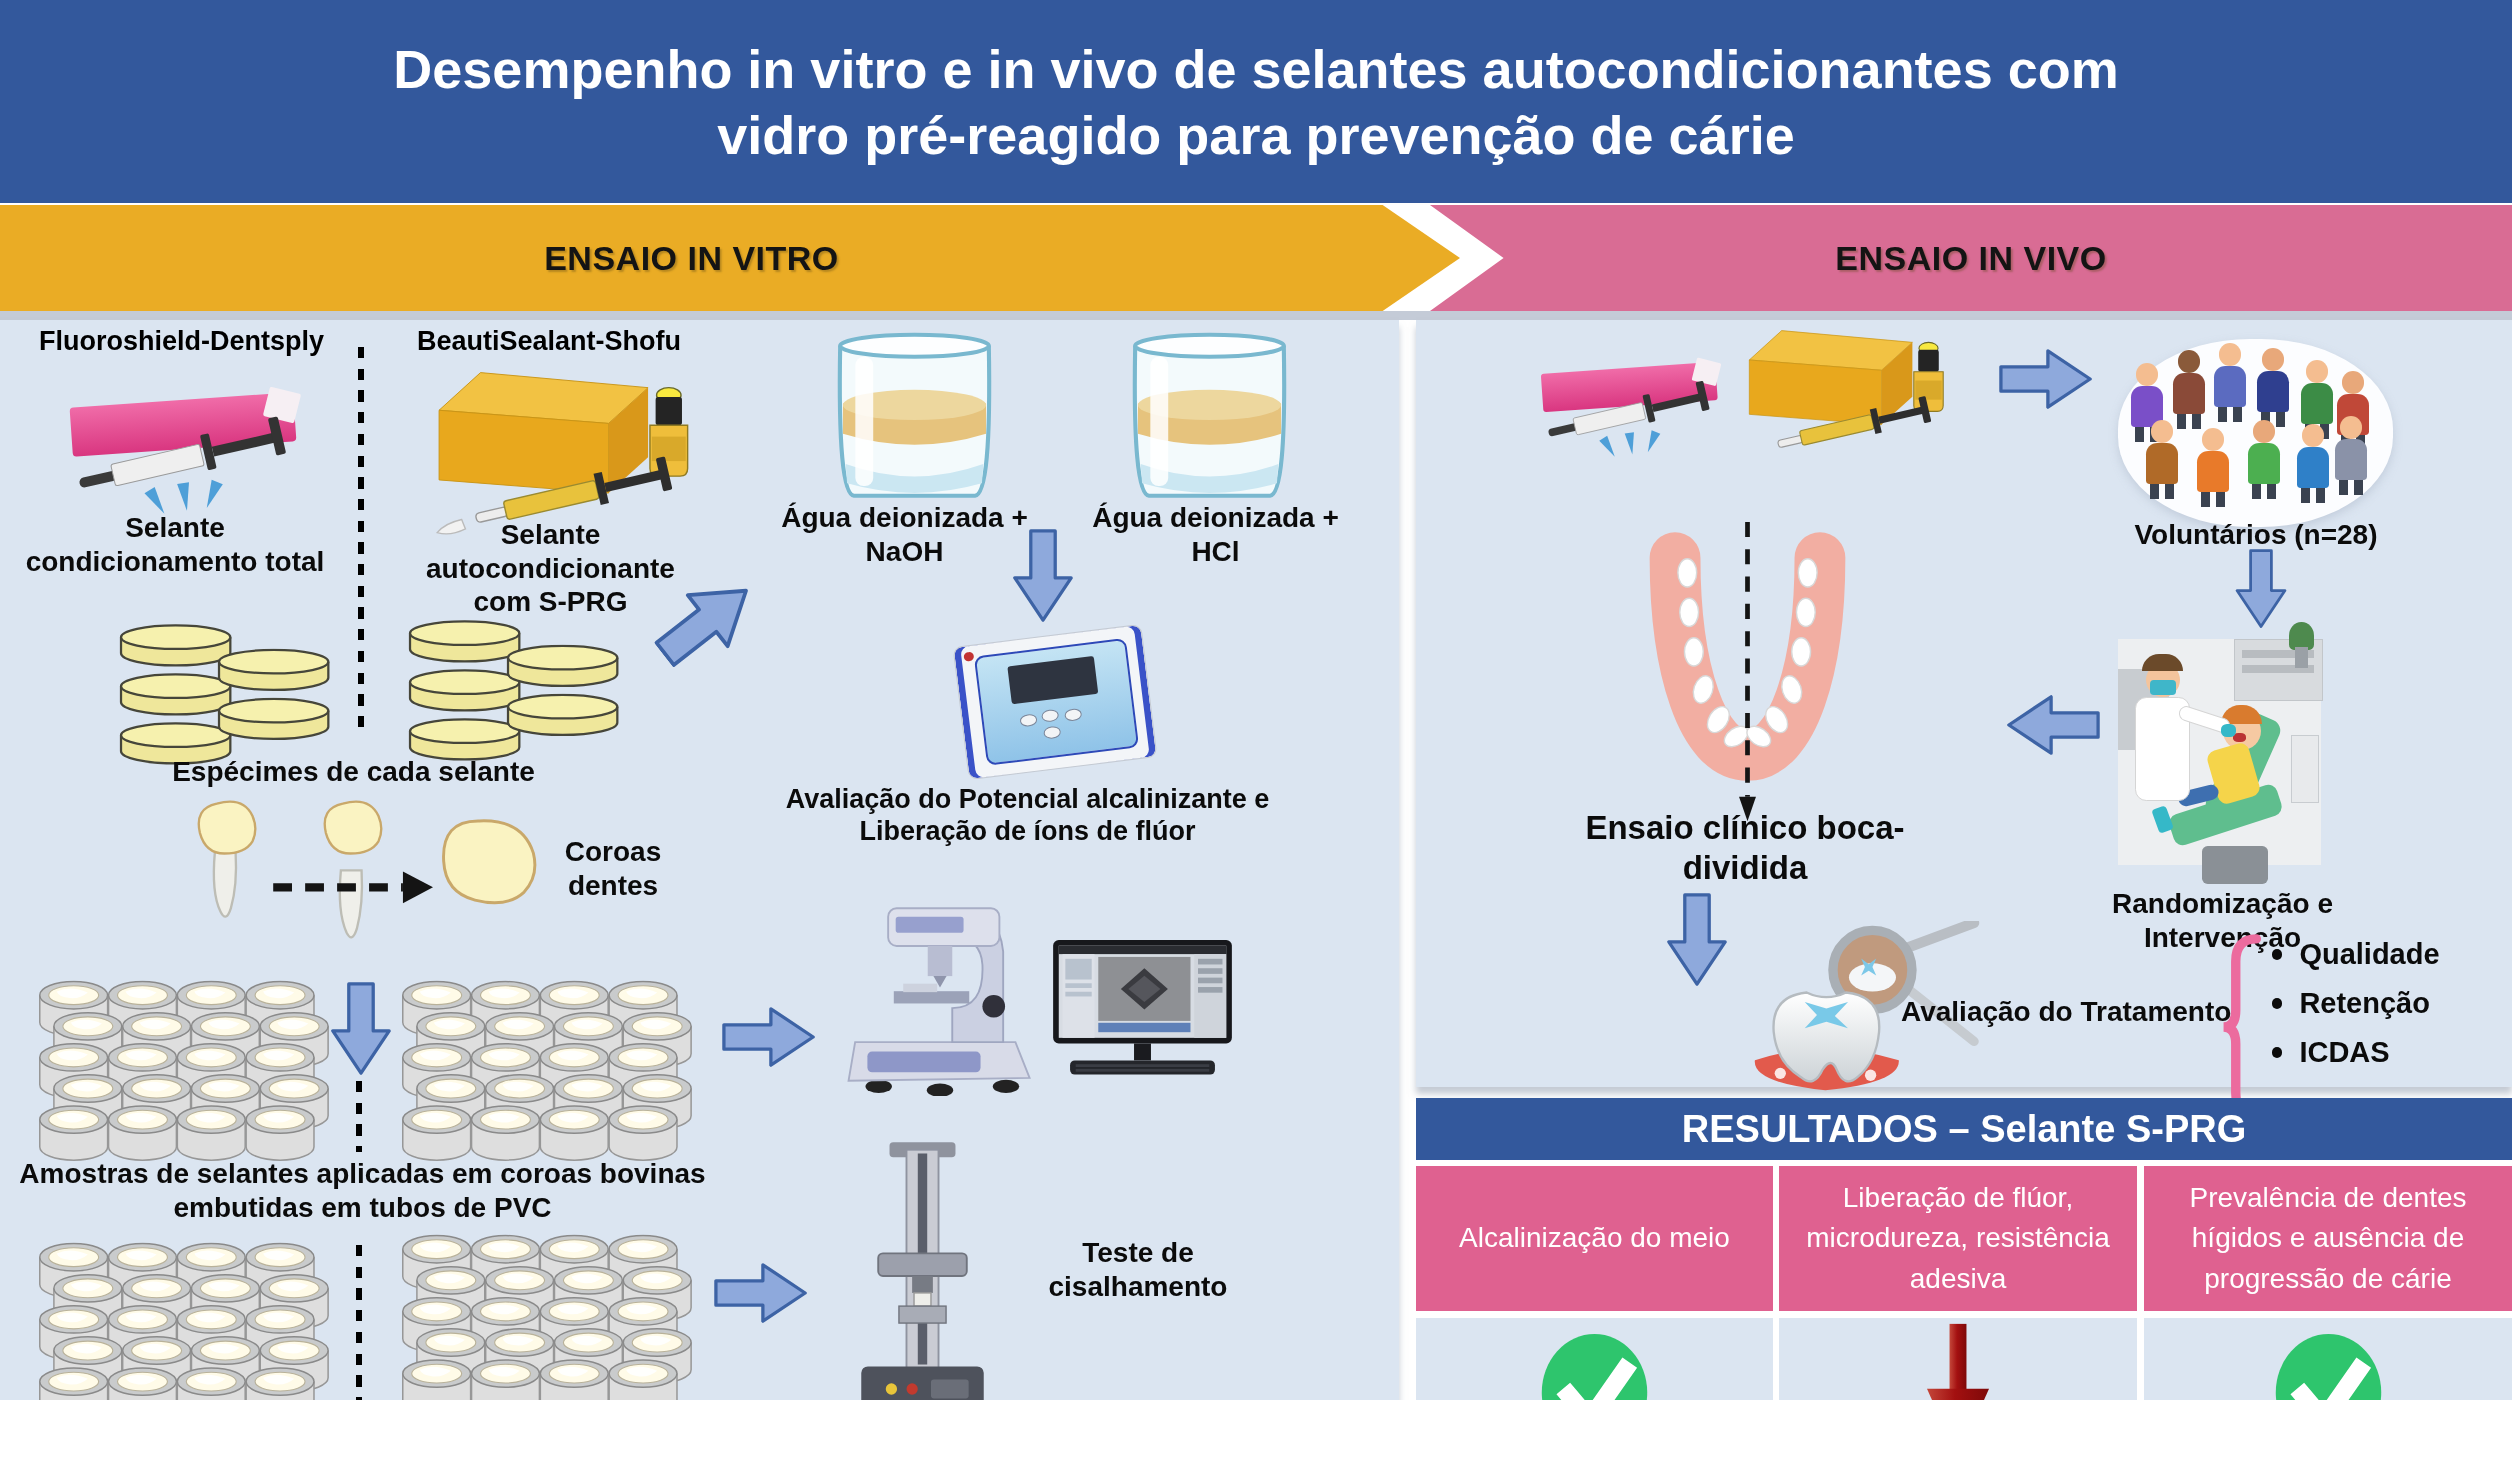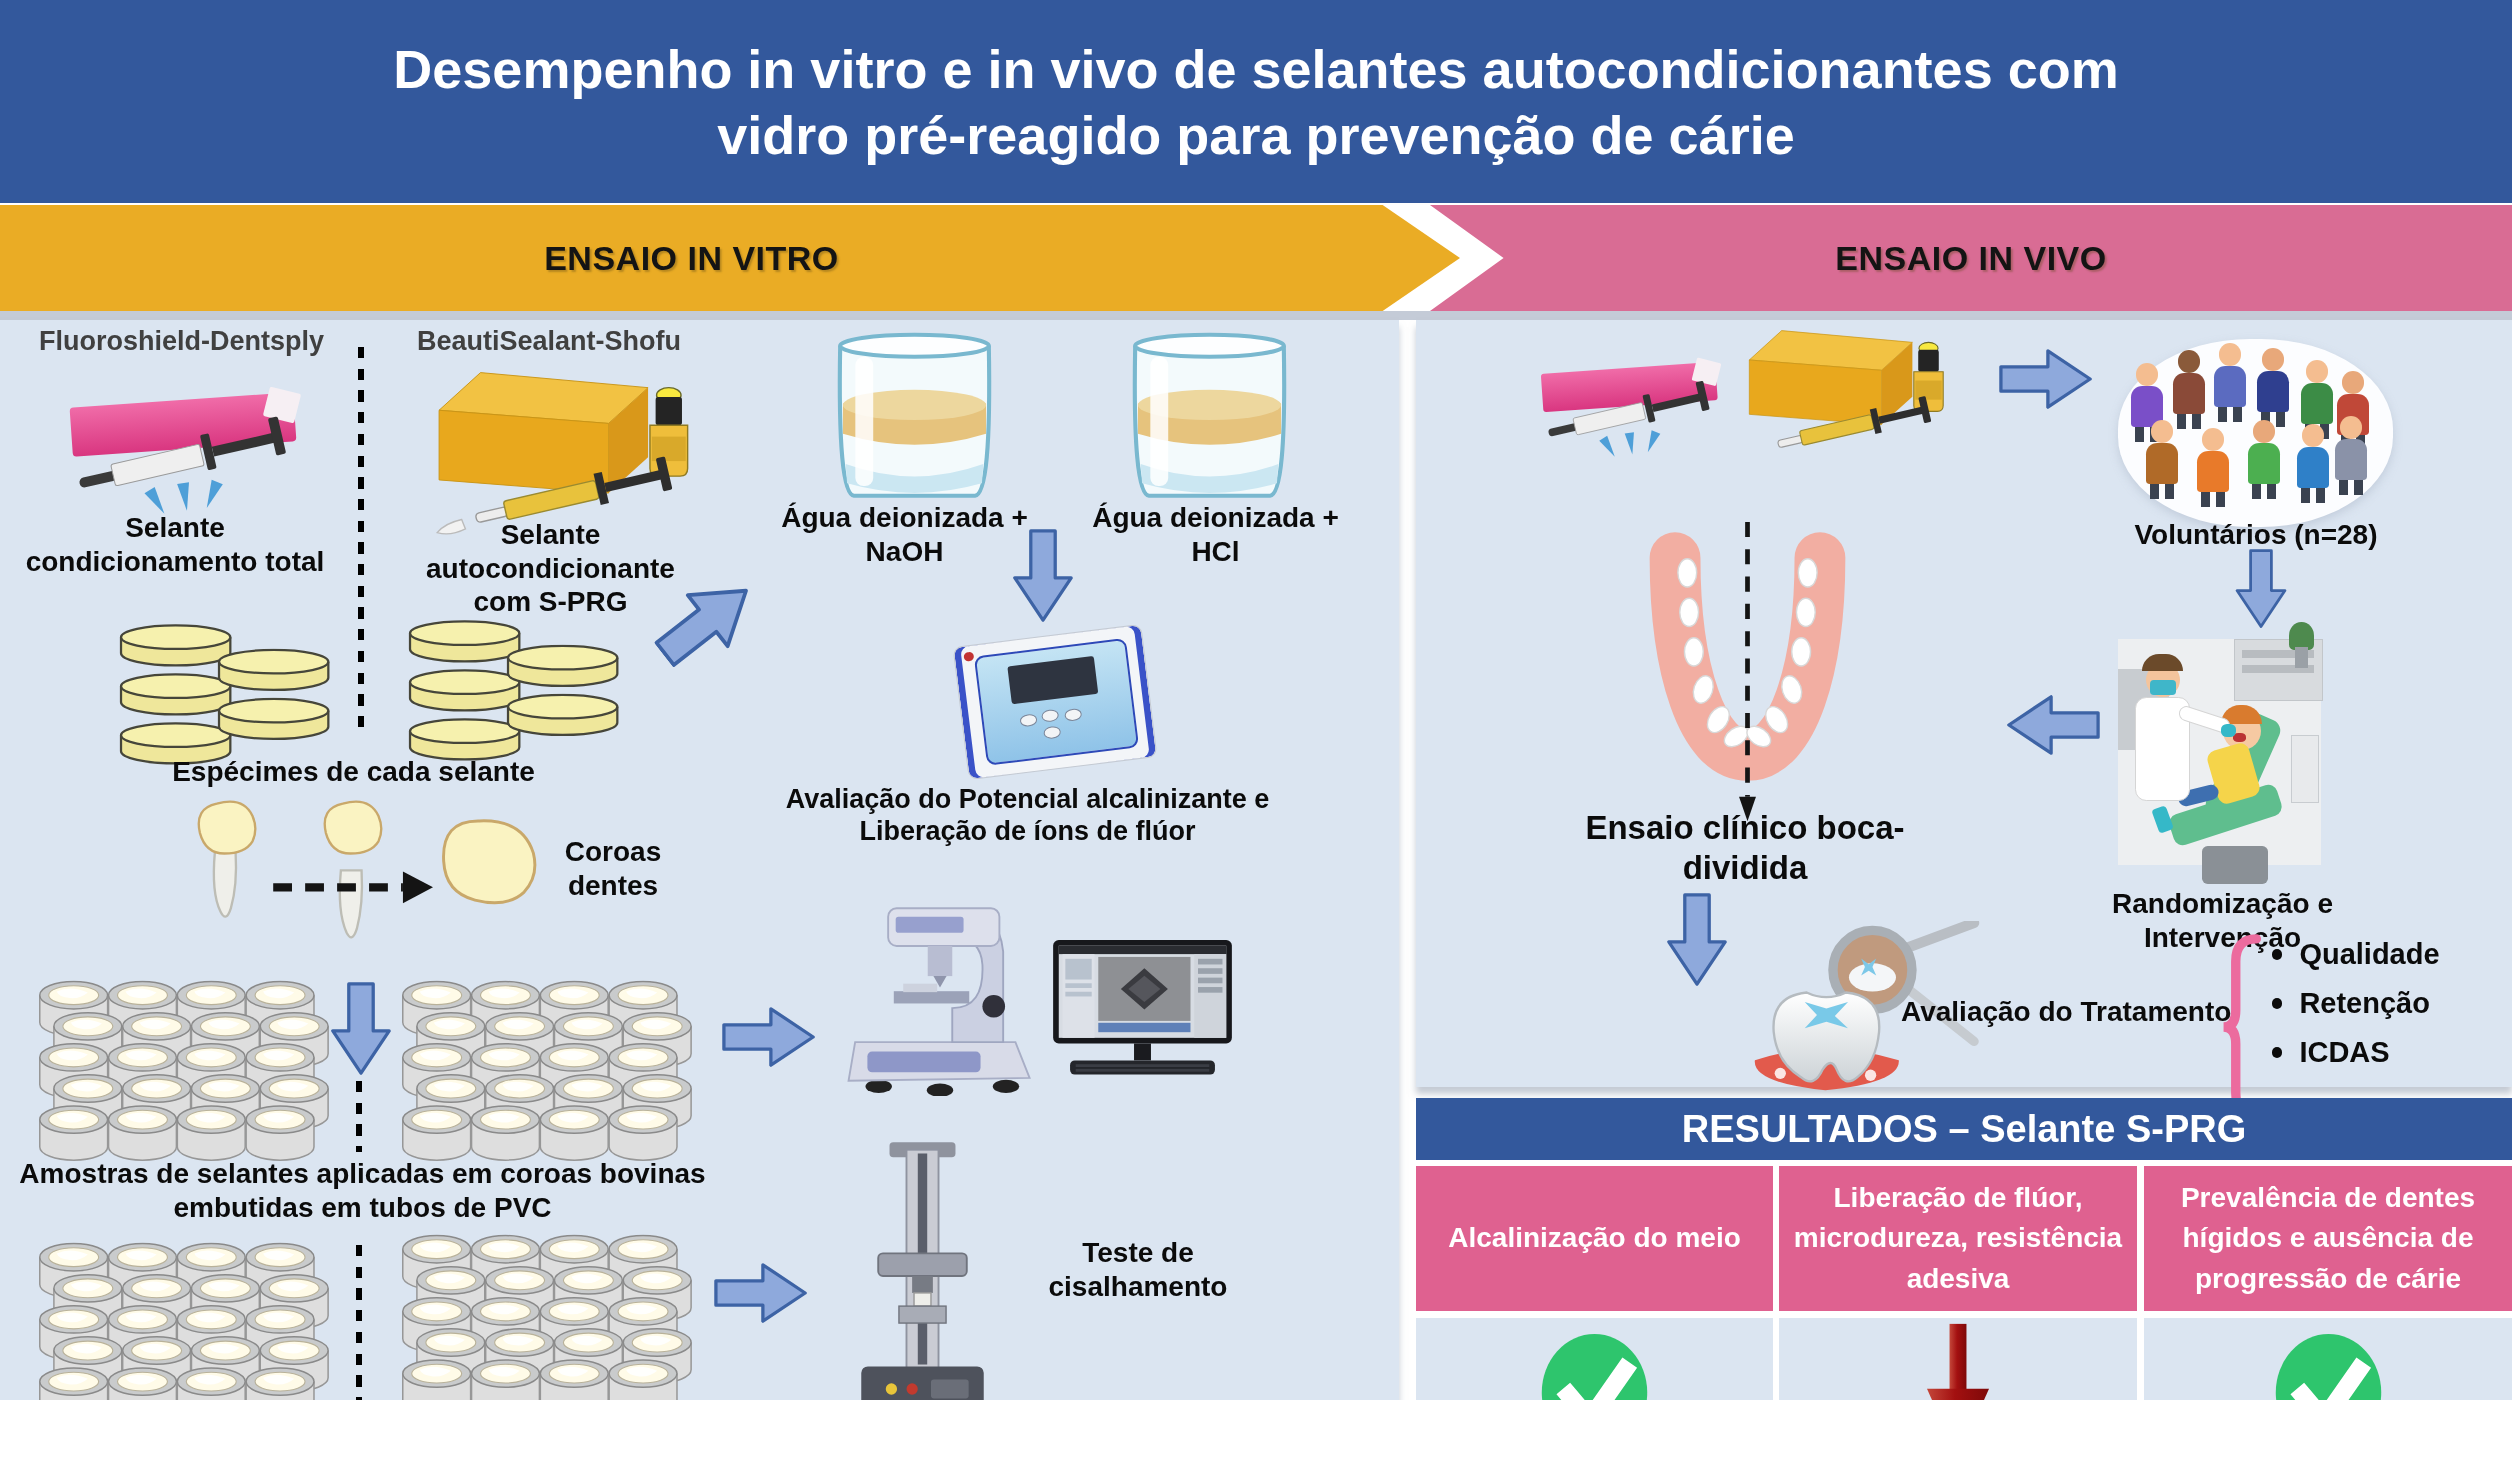--- a/index.html
+++ b/index.html
@@ -1,21 +1,21 @@
 <!DOCTYPE html>
 <html style="font-size:15px"><head>
 <meta charset="utf-8">
 <style>
   html,body{margin:0;padding:0;background:#fff;}
   #stage{position:relative;width:2512px;height:1400px;background:#fff;overflow:hidden;
          font-family:"Liberation Sans",sans-serif;}
   .abs{position:absolute;}
   .cap{position:absolute;font-weight:bold;font-size:28px;line-height:1.2;color:#0b0b0b;
        text-align:center;}
-  .plabel{position:absolute;font-weight:bold;font-size:27px;color:#404040;text-align:center;}
+  .plabel{position:absolute;font-weight:bold;font-size:27px;color:#000000;text-align:center;}
   
   #header{left:0;top:0;width:2512px;height:203px;background:#33589C;display:flex;
           flex-direction:column;justify-content:center;align-items:center;}
   .title-line{color:#fff;font-weight:bold;font-size:54px;line-height:66px;text-align:center;}
   
   .banner-txt{font-weight:bold;font-size:34px;color:#141414;letter-spacing:0.5px;
               text-shadow:1.9px 1.9px 1.9px rgba(90,70,20,.35);}
   #banner-pink{left:1430px;top:205px;width:1082px;height:106px;background:#D96C94;
     clip-path:polygon(0 0,100% 0,100% 100%,0 100%,6.8% 50%);display:flex;align-items:center;justify-content:center;}
   #banner-white{left:0;top:205px;width:1475px;height:106px;background:#fff;
@@ -27,21 +27,21 @@
   
   .panel{background:#DBE5F1;box-shadow:0 6.6px 6.6px rgba(140,152,170,.5);}
   #panel-vitro{left:0;top:320px;width:1399px;height:1144px;}
   #panel-vivo{left:1416px;top:320px;width:1096px;height:767px;}
   
   .vdots{width:5.7px;background:repeating-linear-gradient(to bottom,#000 0 11.3px,transparent 11.3px 21.7px);}
   
   #res-header{left:1416px;top:1098px;width:1096px;height:62px;background:#33589C;display:flex;
               align-items:center;justify-content:center;color:#fff;font-weight:bold;font-size:38px;}
   .res-cell{position:absolute;top:1166px;height:145px;background:#DF6190;display:flex;
-            align-items:center;justify-content:center;color:#fff;font-weight:bold;font-size:28px;
+            align-items:center;justify-content:center;color:#fff;font-weight:normal;font-size:28px;
             line-height:1.45;text-align:center;}
   .res-icon-cell{position:absolute;top:1318px;height:148px;background:#DBE5F1;display:flex;
                  align-items:center;justify-content:center;}
   
   .nowrap{white-space:nowrap;}
   .bullet-item{display:flex;align-items:flex-start;font-weight:bold;font-size:29px;color:#0b0b0b;
                margin-bottom:16px;}
   .bullet-dot{width:10.4px;height:10.4px;border-radius:50%;background:#0b0b0b;margin:11.3px 17px 0 0;flex:0 0 auto;}
   
   .pgfx{position:absolute;}

